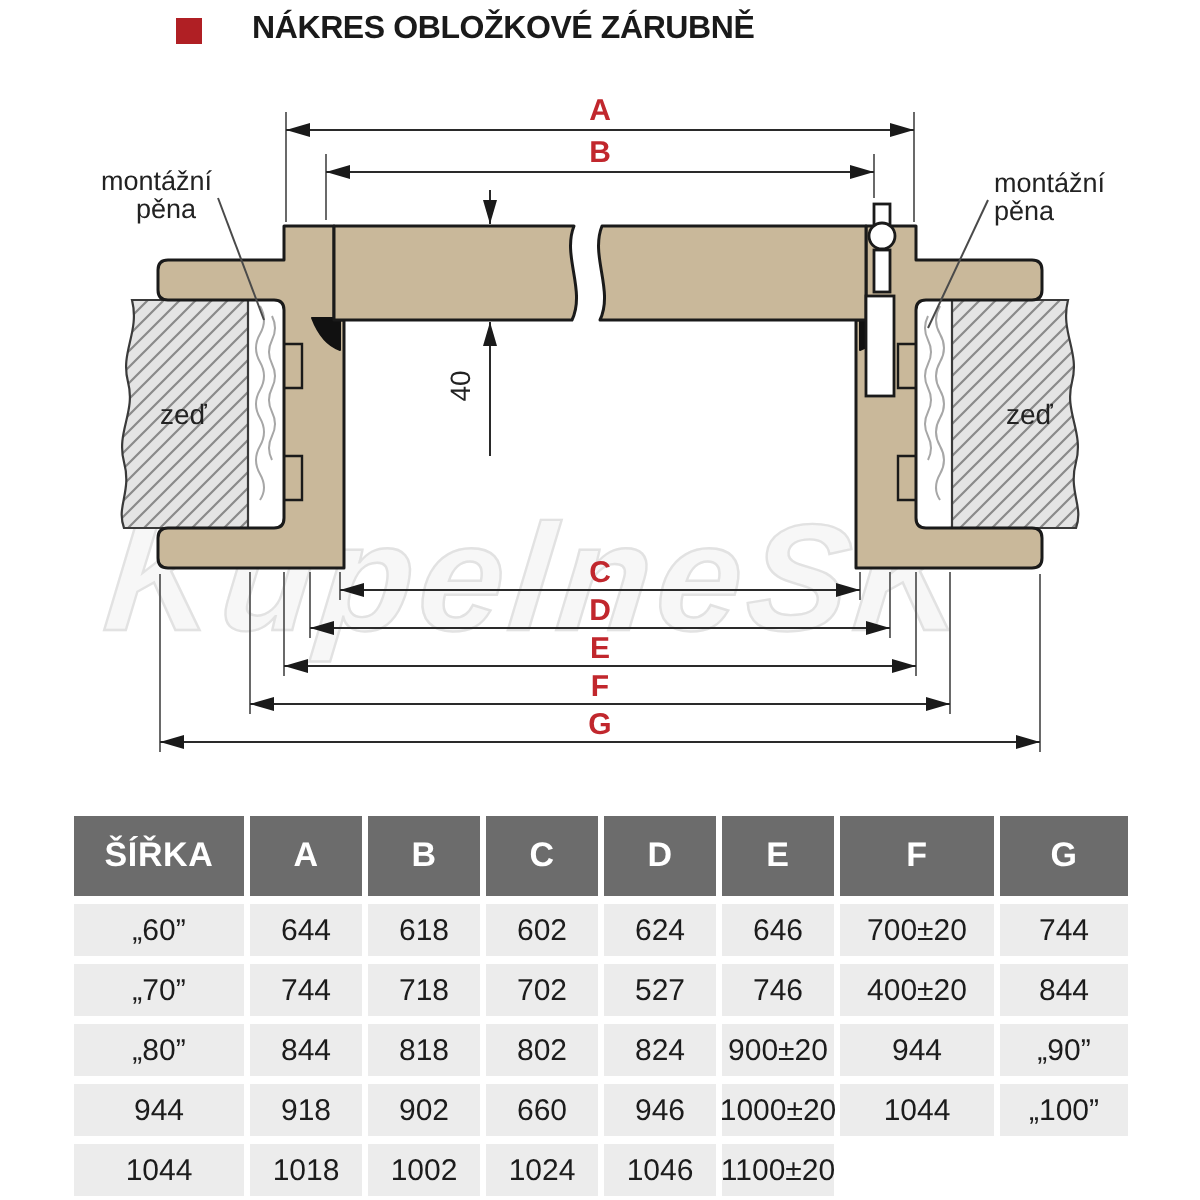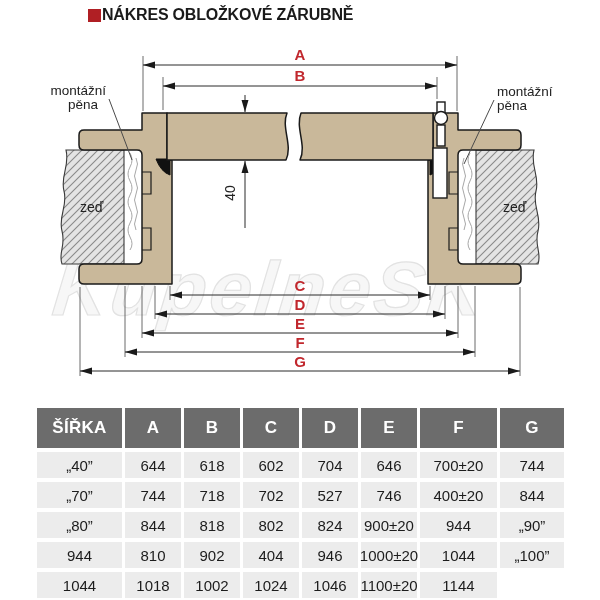--- a/index.html
+++ b/index.html
@@ -1,19 +1,19 @@
 <!DOCTYPE html>
 <html><head>
 <meta charset="utf-8">
 <style>
   html,body{margin:0;padding:0;background:#fff;}
   .stage{position:relative;width:600px;height:600px;background:#fff;overflow:hidden;
          font-family:"Liberation Sans",sans-serif;}
   
-  .title-row{position:absolute;left:88px;top:6px;display:flex;align-items:center;gap:1px;}
+  .title-row{position:absolute;left:88px;top:6px;display:flex;align-items:center;gap:25px;}
   .title-sq{width:13px;height:13px;background:#b01f24;display:inline-block;}
   .title-tx{font-size:16px;font-weight:bold;color:#1a1a1a;letter-spacing:-0.2px;white-space:nowrap;}
   
   .draw{position:absolute;left:0;top:0;width:600px;height:405px;}
   .frame{fill:#c9b89a;stroke:#1a1a1a;stroke-width:1.5;stroke-linejoin:round;}
   .wall{fill:url(#hatchP);stroke:#3a3a3a;stroke-width:1.1;}
   .foam{fill:#ffffff;stroke:none;}
   .sq{fill:none;stroke:#a7a7a7;stroke-width:1;}
   .ln{stroke:#2a2a2a;stroke-width:1;fill:none;}
   .ext{stroke:#5a5a5a;stroke-width:0.9;fill:none;}
@@ -151,25 +151,25 @@
   <div class="tbl">
     <div class="th">ŠÍŘKA</div>
     <div class="th">A</div>
     <div class="th">B</div>
     <div class="th">C</div>
     <div class="th">D</div>
     <div class="th">E</div>
     <div class="th">F</div>
     <div class="th">G</div>
 
-    <div class="td">„40”</div>
+    <div class="td">„60”</div>
     <div class="td">644</div>
     <div class="td">618</div>
     <div class="td">602</div>
-    <div class="td">704</div>
+    <div class="td">624</div>
     <div class="td">646</div>
     <div class="td">700±20</div>
     <div class="td">744</div>
 
     <div class="td">„70”</div>
     <div class="td">744</div>
     <div class="td">718</div>
     <div class="td">702</div>
     <div class="td">527</div>
     <div class="td">746</div>
@@ -179,29 +179,28 @@
     <div class="td">„80”</div>
     <div class="td">844</div>
     <div class="td">818</div>
     <div class="td">802</div>
     <div class="td">824</div>
     <div class="td">900±20</div>
     <div class="td">944</div>
 
     <div class="td">„90”</div>
     <div class="td">944</div>
-    <div class="td">810</div>
+    <div class="td">918</div>
     <div class="td">902</div>
-    <div class="td">404</div>
+    <div class="td">660</div>
     <div class="td">946</div>
     <div class="td">1000±20</div>
     <div class="td">1044</div>
 
     <div class="td">„100”</div>
     <div class="td">1044</div>
     <div class="td">1018</div>
     <div class="td">1002</div>
     <div class="td">1024</div>
     <div class="td">1046</div>
     <div class="td">1100±20</div>
-    <div class="td">1144</div>
   </div>
 </div>
 
 </body></html>

